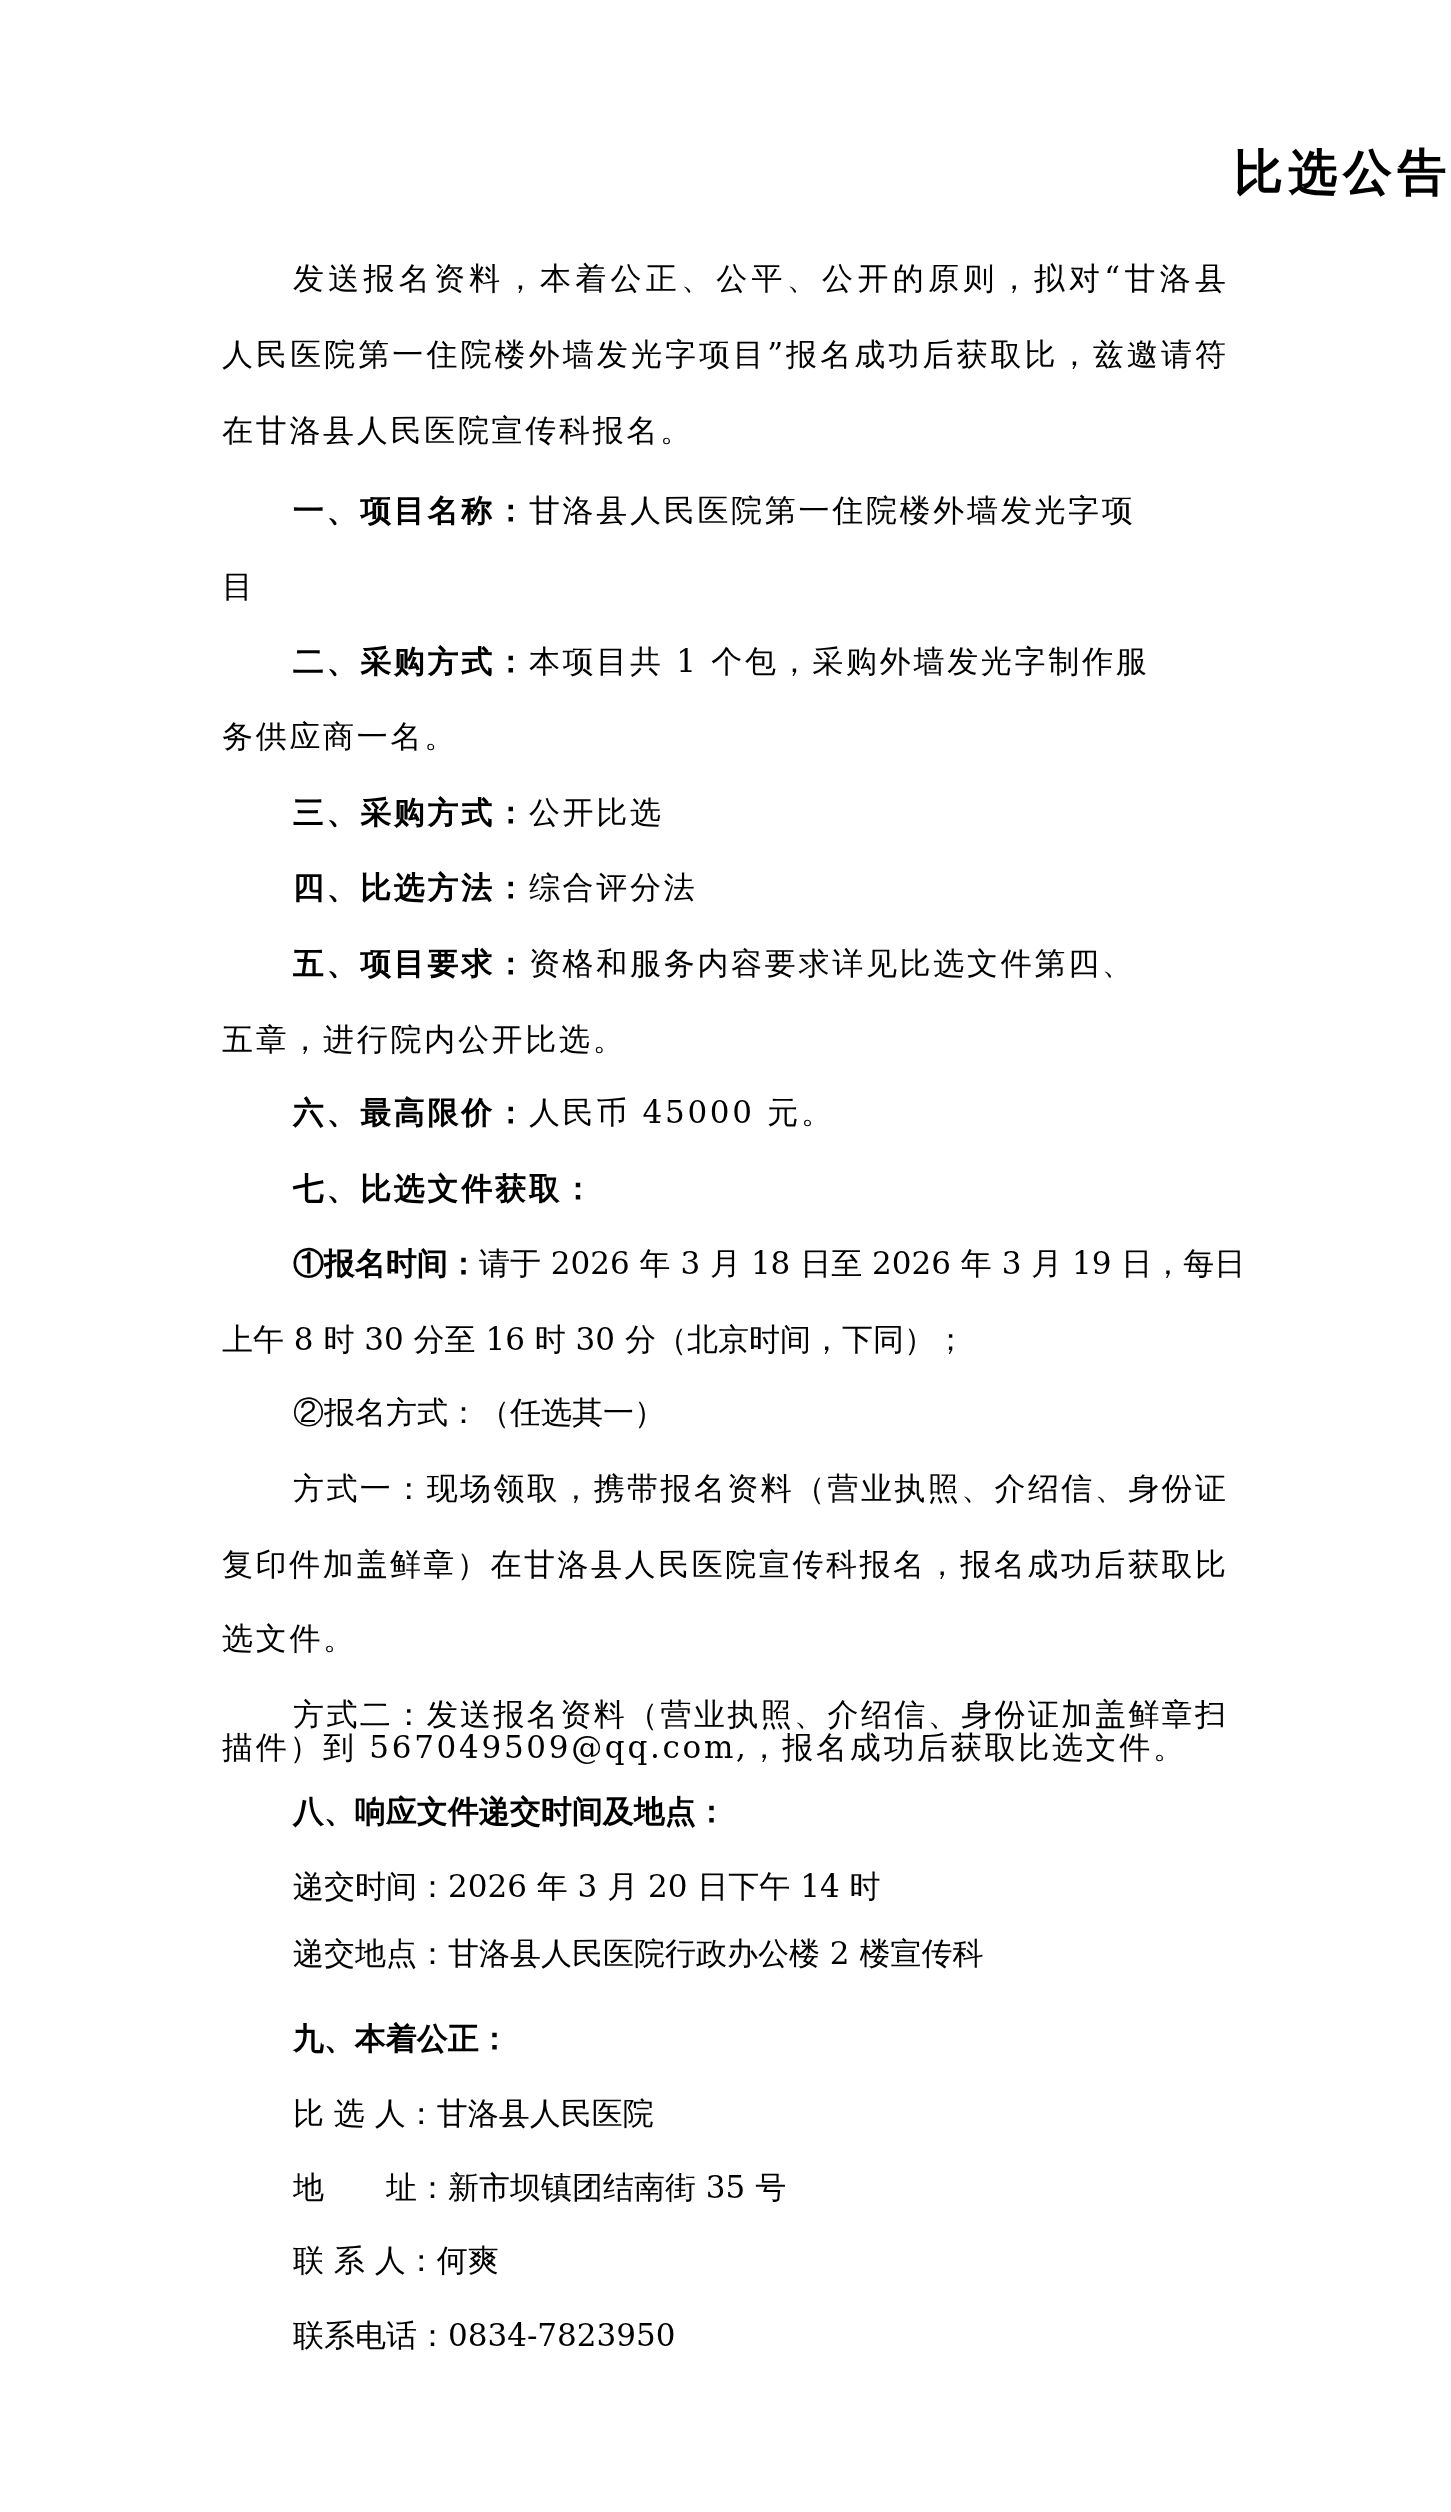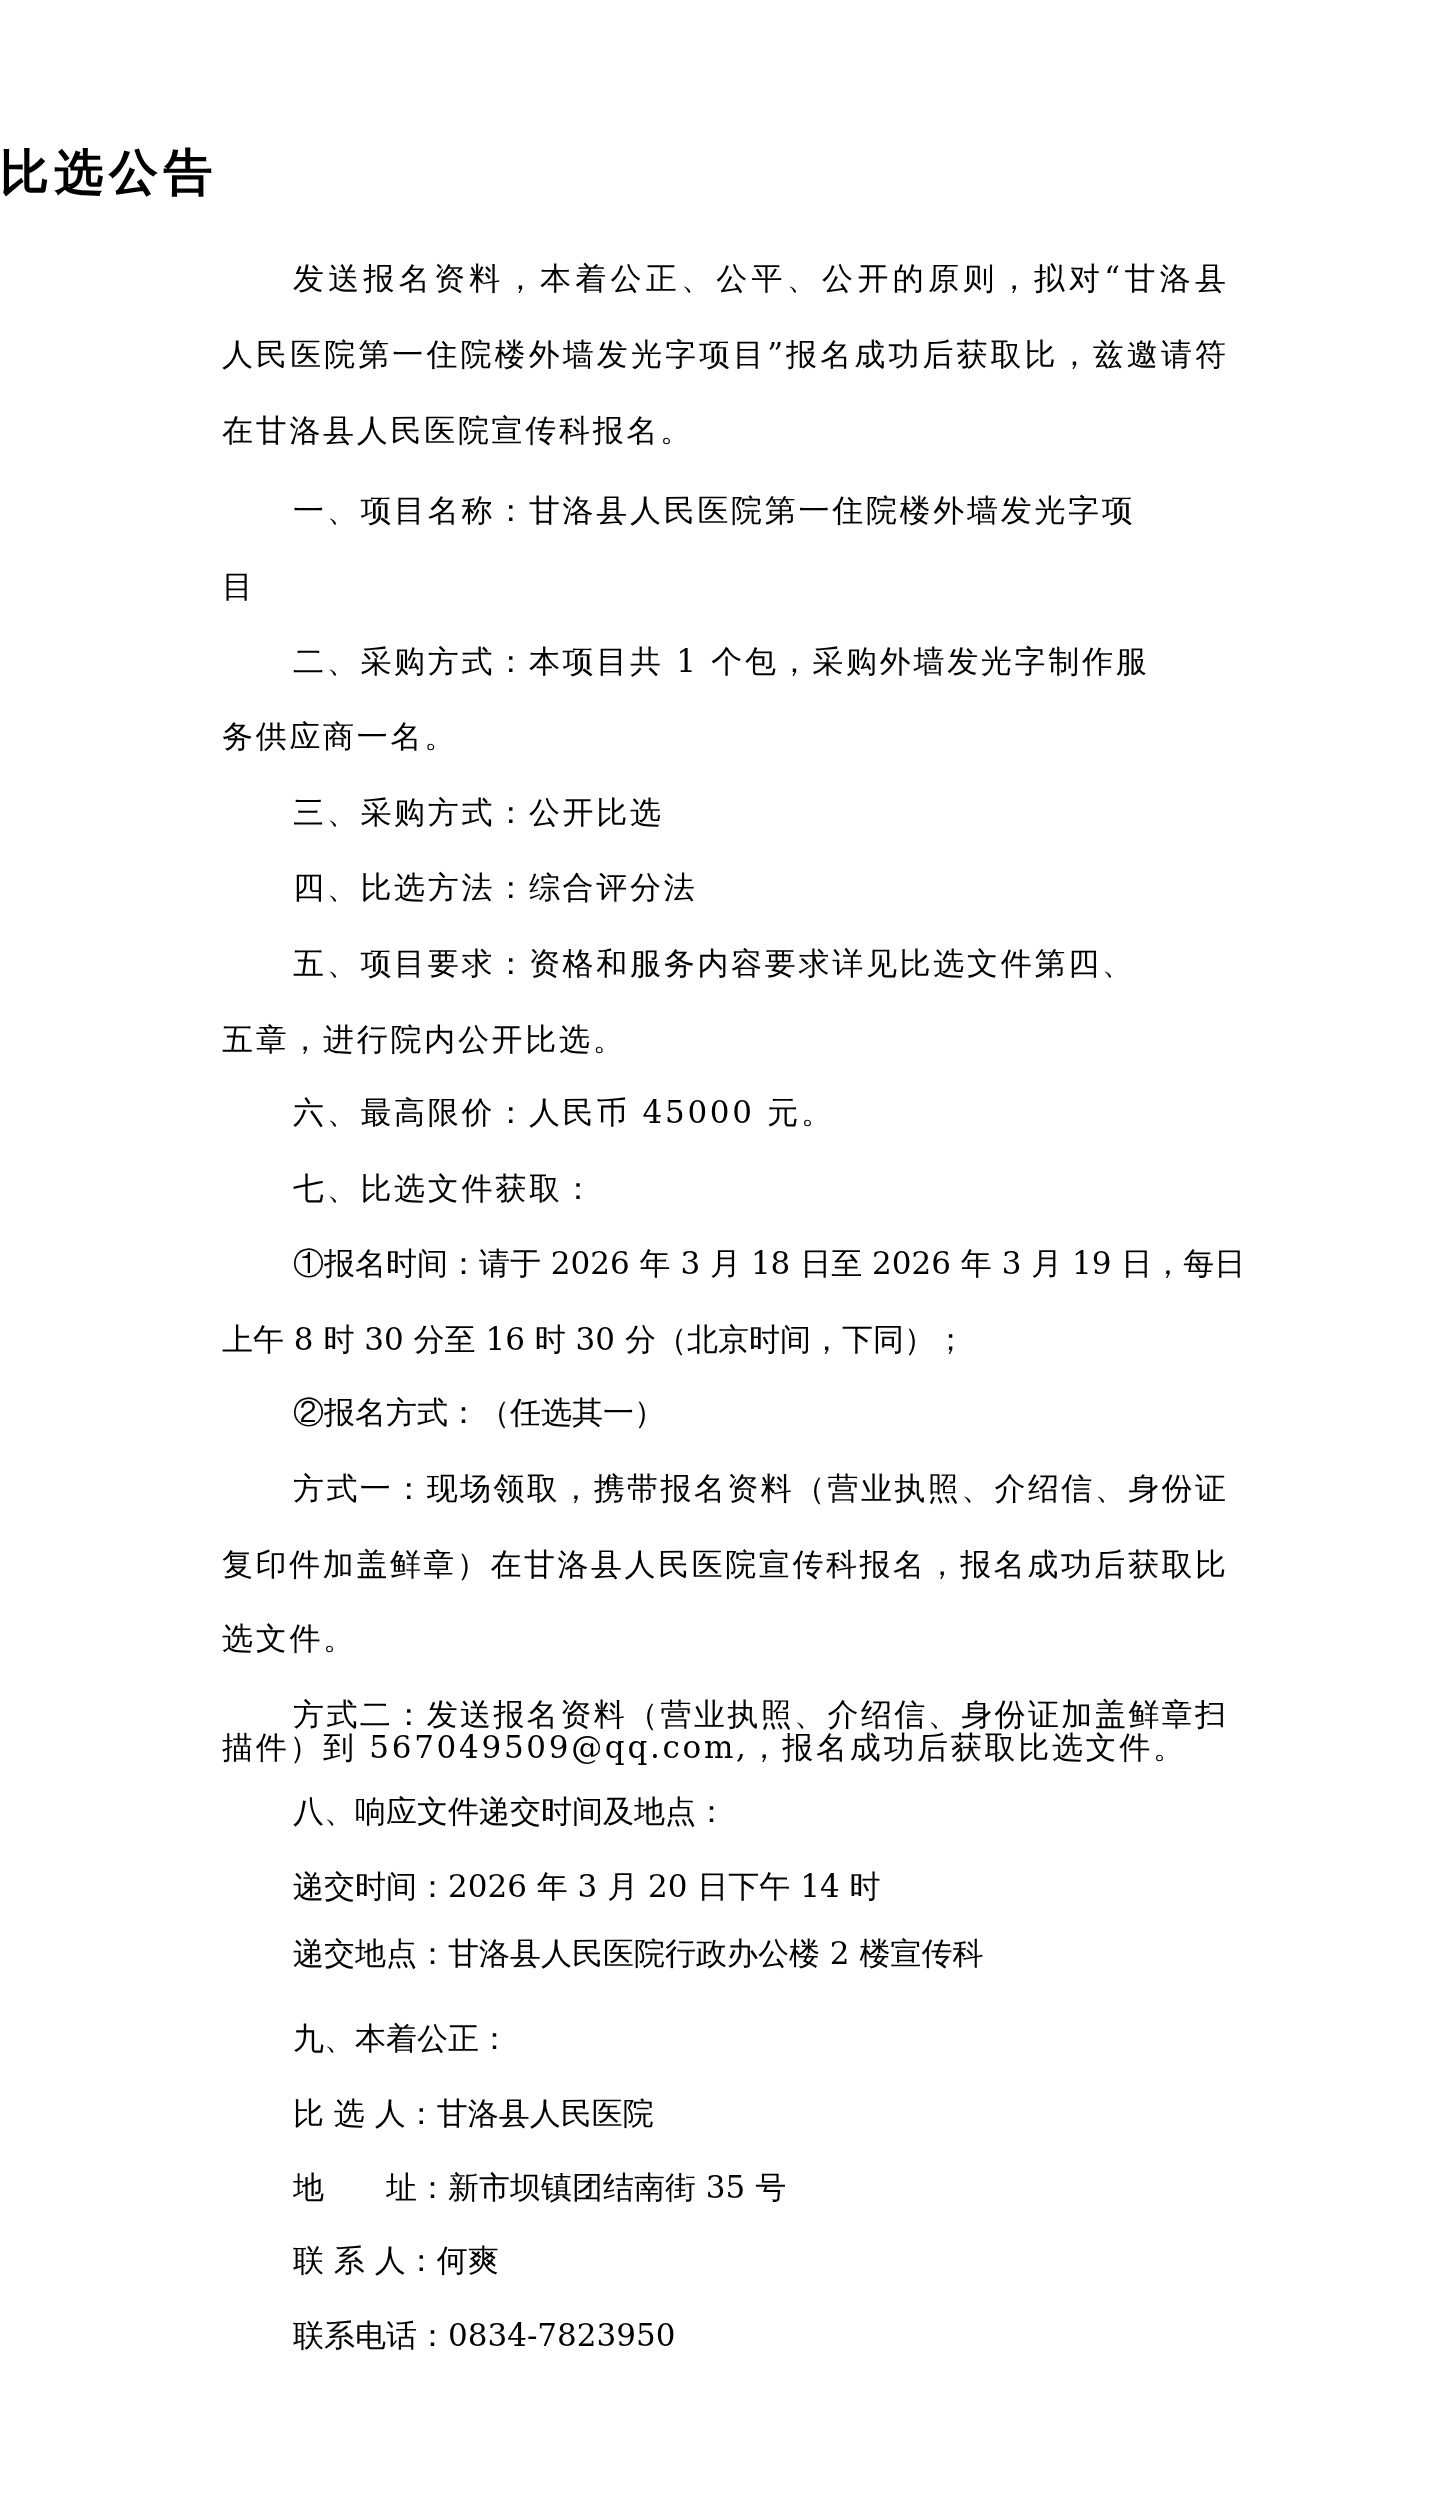--- a/index.html
+++ b/index.html
@@ -1,24 +1,24 @@
 <!DOCTYPE html>
 <html style="font-size:14.6px"><head>
 <meta charset="utf-8">
 <style>
   html, body { margin: 0; padding: 0; background: #ffffff; }
   body { width: 1452px; height: 2512px; position: relative; overflow: hidden;
          font-family: "DejaVu Serif", "Liberation Serif", serif; color: #000; }
   .line { position: absolute; left: 222px; white-space: nowrap; font-size: 31px;
           line-height: 37px; letter-spacing: 2.7px; transform: translateY(-50%); }
   .ind { left: 293px; }
-  .title { position: absolute; top: 172px; left: 0; width: 1452px; text-align: left;
+  .title { position: absolute; top: 172px; left: 0; width: 1452px; text-align: right;
            font-size: 49px; line-height: 55px; font-weight: bold; letter-spacing: 5.5px;
            transform: translateY(-50%); }
-  .b { font-weight: normal; text-align: right; }
+  .b { font-weight: bold; text-align: right; }
   .just { width: 1004px; text-align: justify; text-align-last: justify; letter-spacing: 0; }
   .just.ind { width: 933px; }
 </style>
 </head>
 <body>
 
 <div class="title">比选公告</div>
 
 <div class="line ind just" style="top:278px">发送报名资料，本着公正、公平、公开的原则，拟对“甘洛县</div>
 <div class="line just" style="top:354px">人民医院第一住院楼外墙发光字项目”报名成功后获取比，兹邀请符</div>

